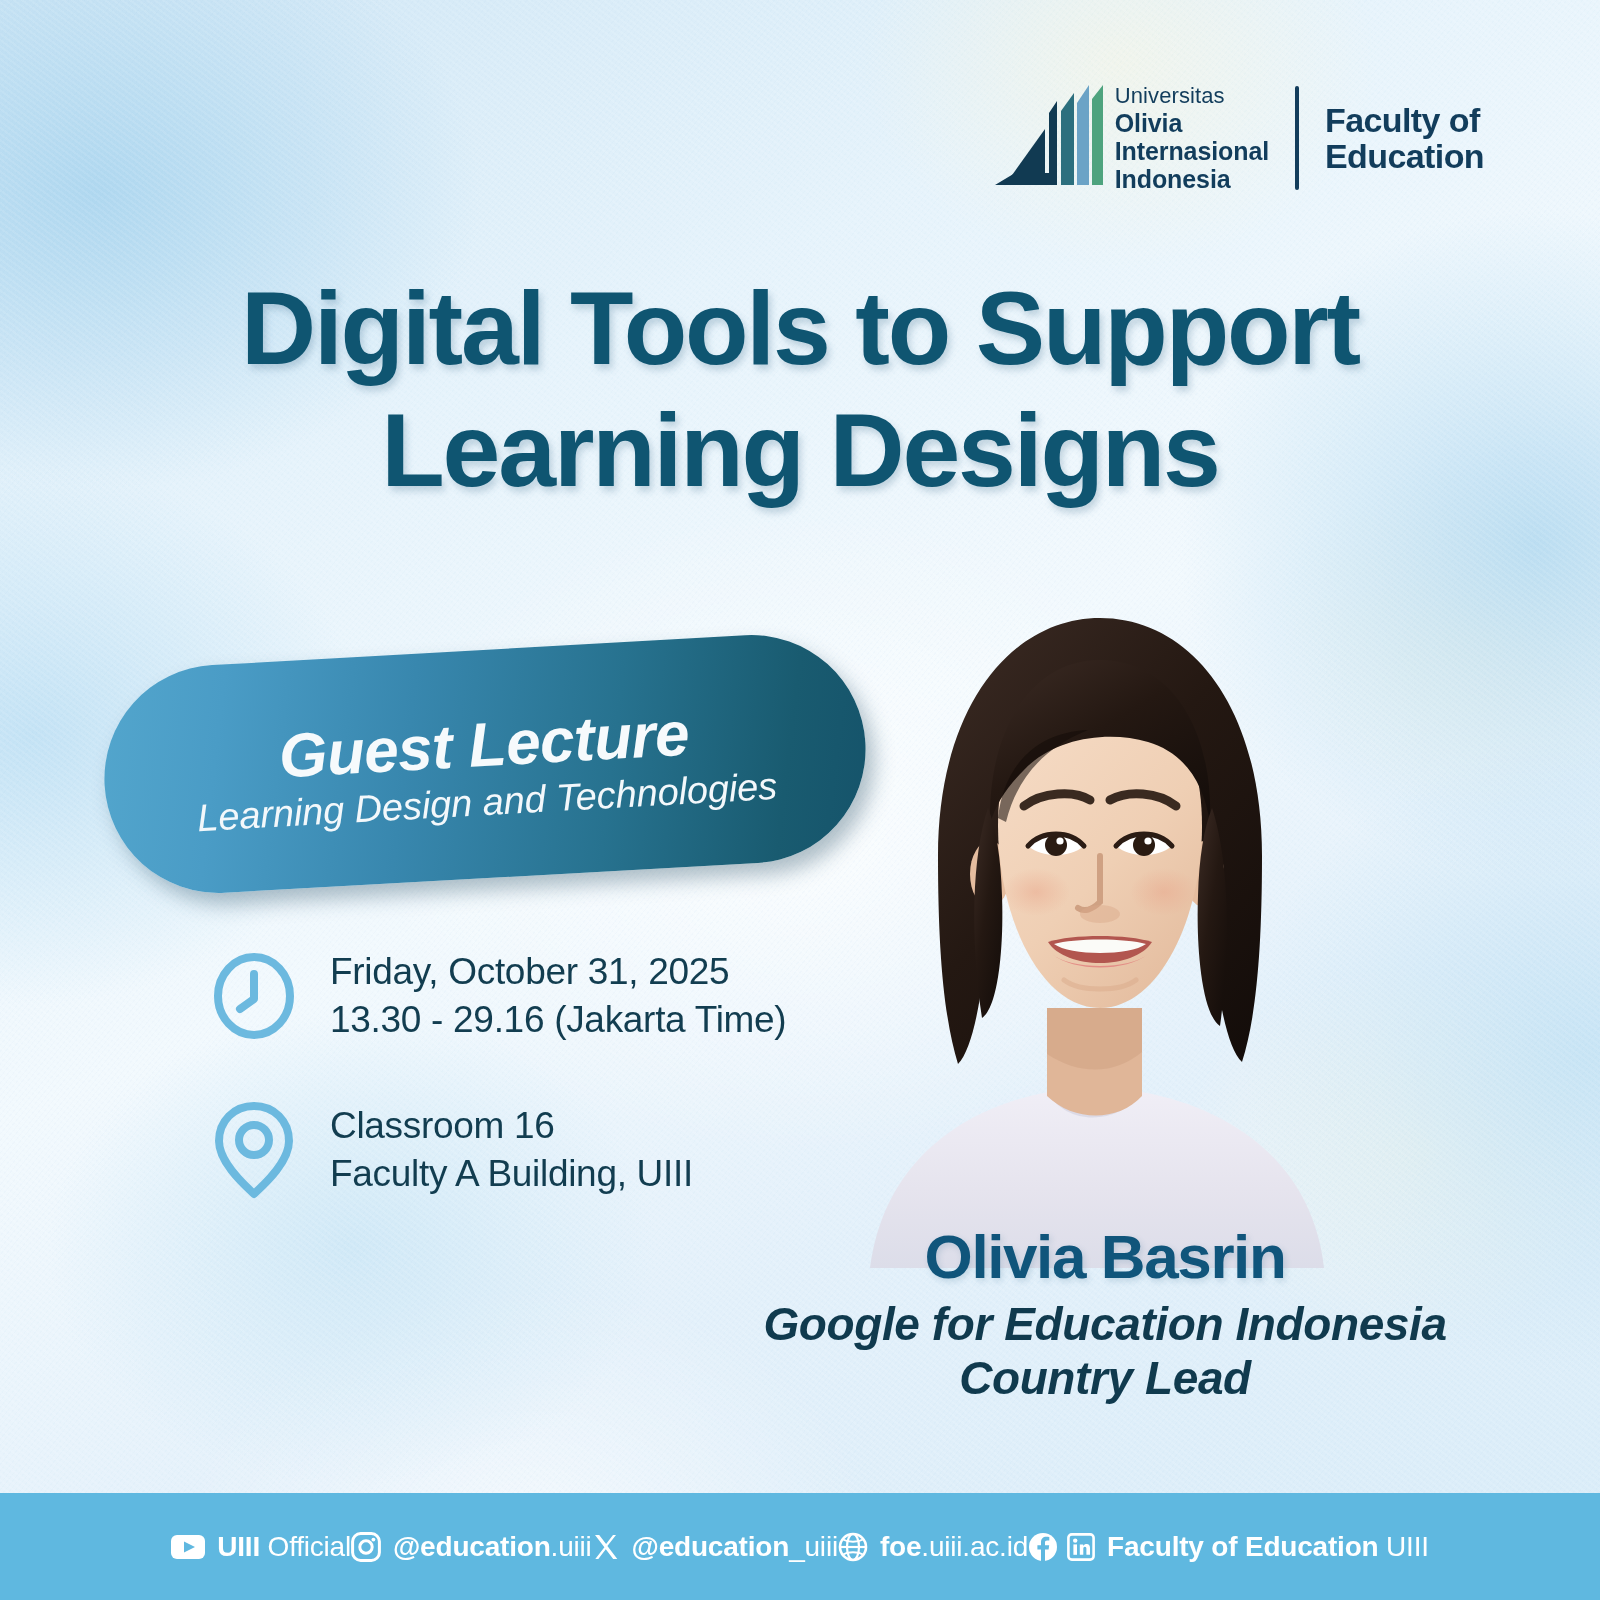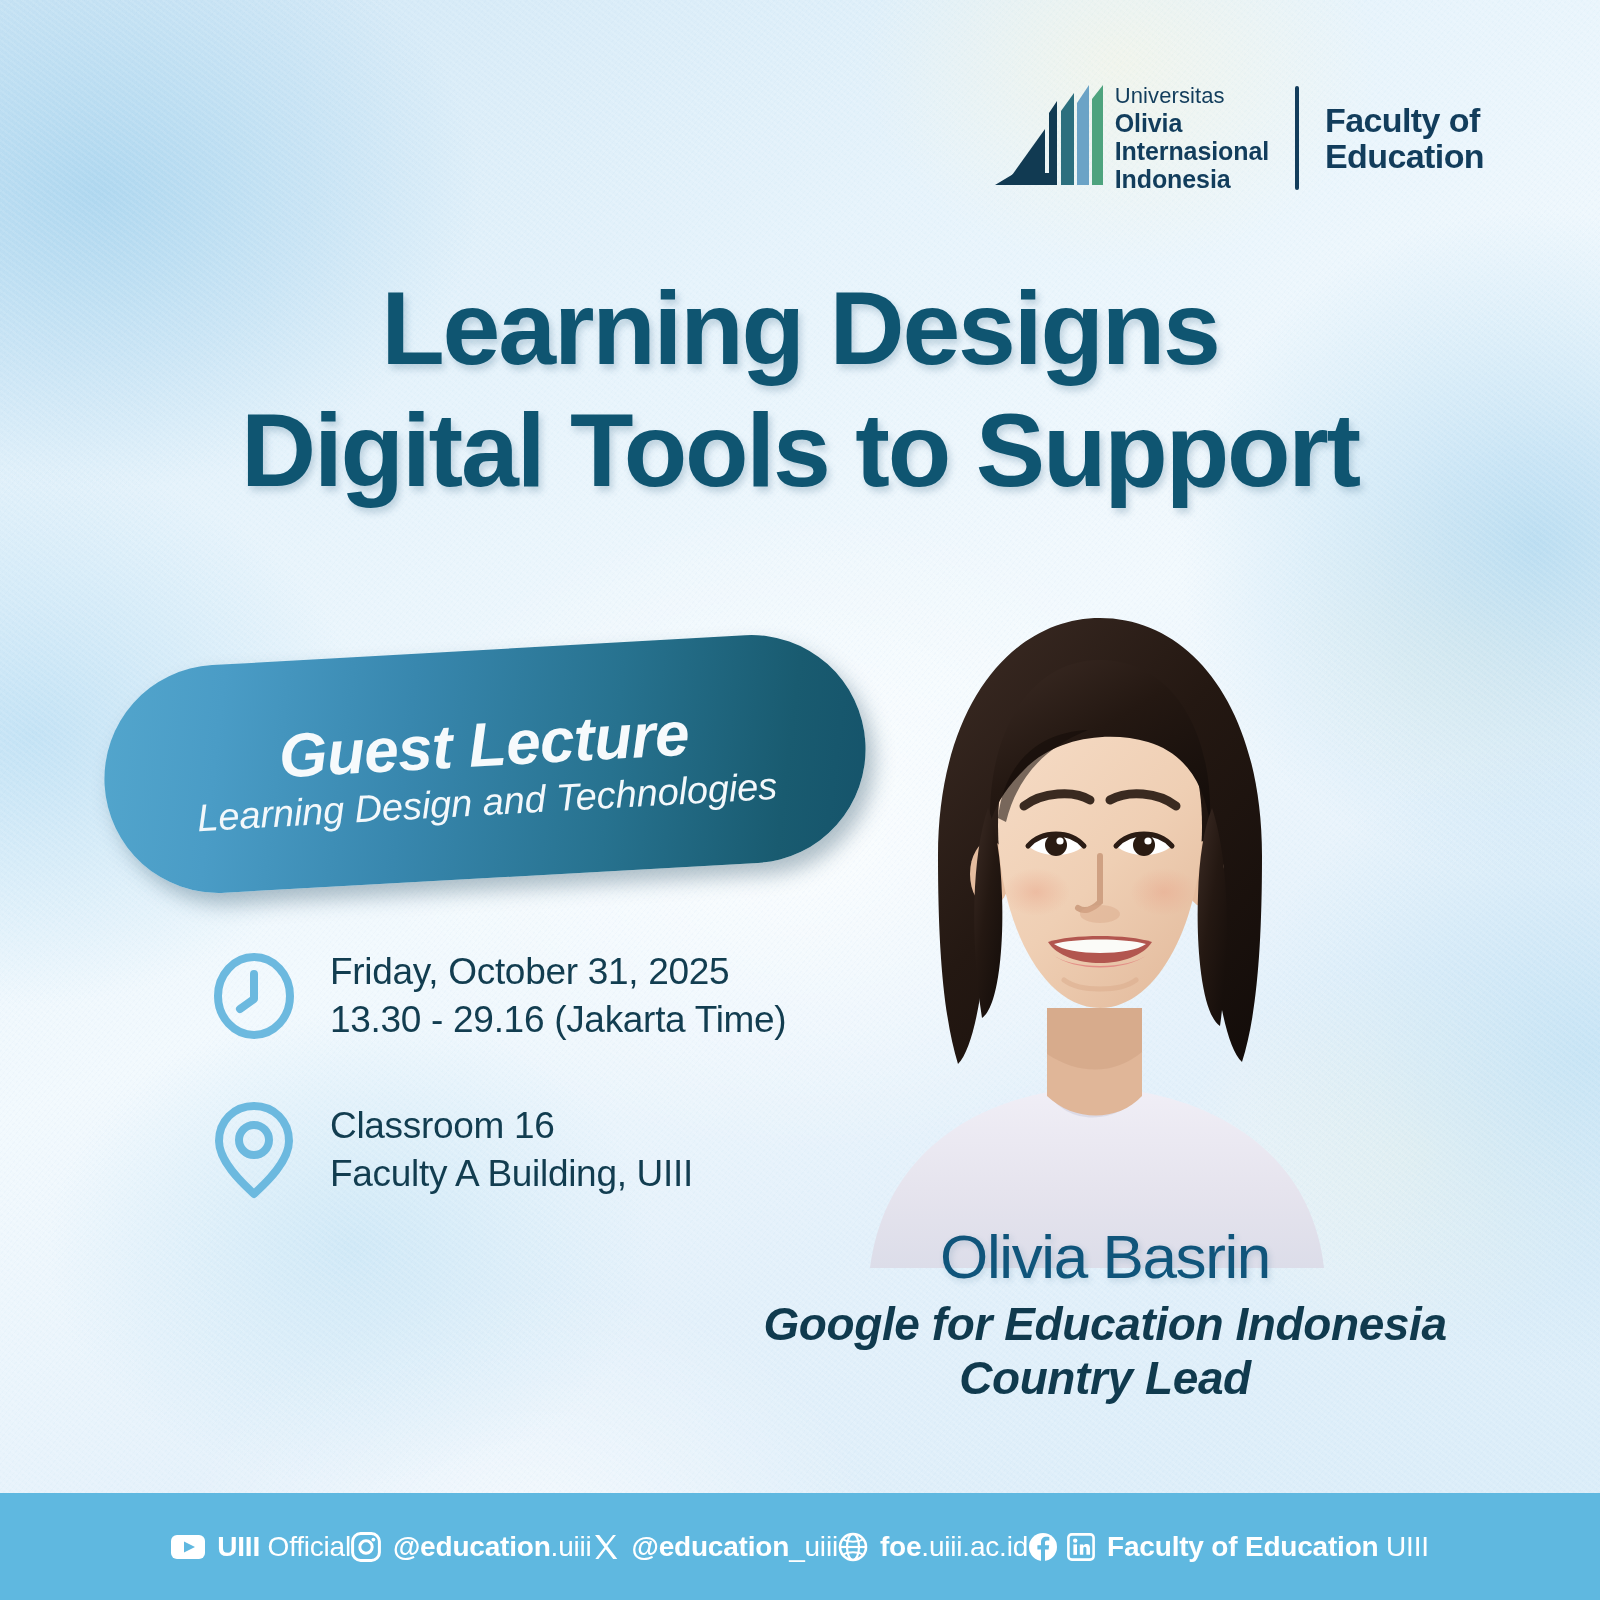--- a/index.html
+++ b/index.html
@@ -195,21 +195,21 @@
   #speaker-block {
     position: absolute;
     left: 690px;
     top: 1224px;
     width: 830px;
     text-align: center;
   }
   #speaker-name {
     color: #10557b;
     font-size: 62px;
-    font-weight: normal;
+    font-weight: bold;
     letter-spacing: -1.4px;
     line-height: 1.05;
     text-shadow: 2px 3px 6px rgba(70,120,150,.22);
   }
   #speaker-role {
     margin-top: 8px;
     color: #103a4e;
     font-size: 46px;
     font-style: italic;
     font-weight: bold;
@@ -277,22 +277,22 @@
 
     <div class="divider-vert"></div>
 
     <div id="faculty-title">
       <div>Faculty of</div>
       <div>Education</div>
     </div>
   </div>
 
   <div id="event-title">
+    <span class="t-line">Digital Tools to Support</span>
     <span class="t-line">Learning Designs</span>
-    <span class="t-line">Digital Tools to Support</span>
   </div>
 
   <div id="lecture-badge">
     <div class="badge-body"></div>
     <div class="badge-text">
       <div id="badge-heading">Guest Lecture</div>
       <div id="badge-subheading">Learning Design and Technologies</div>
     </div>
   </div>
 

